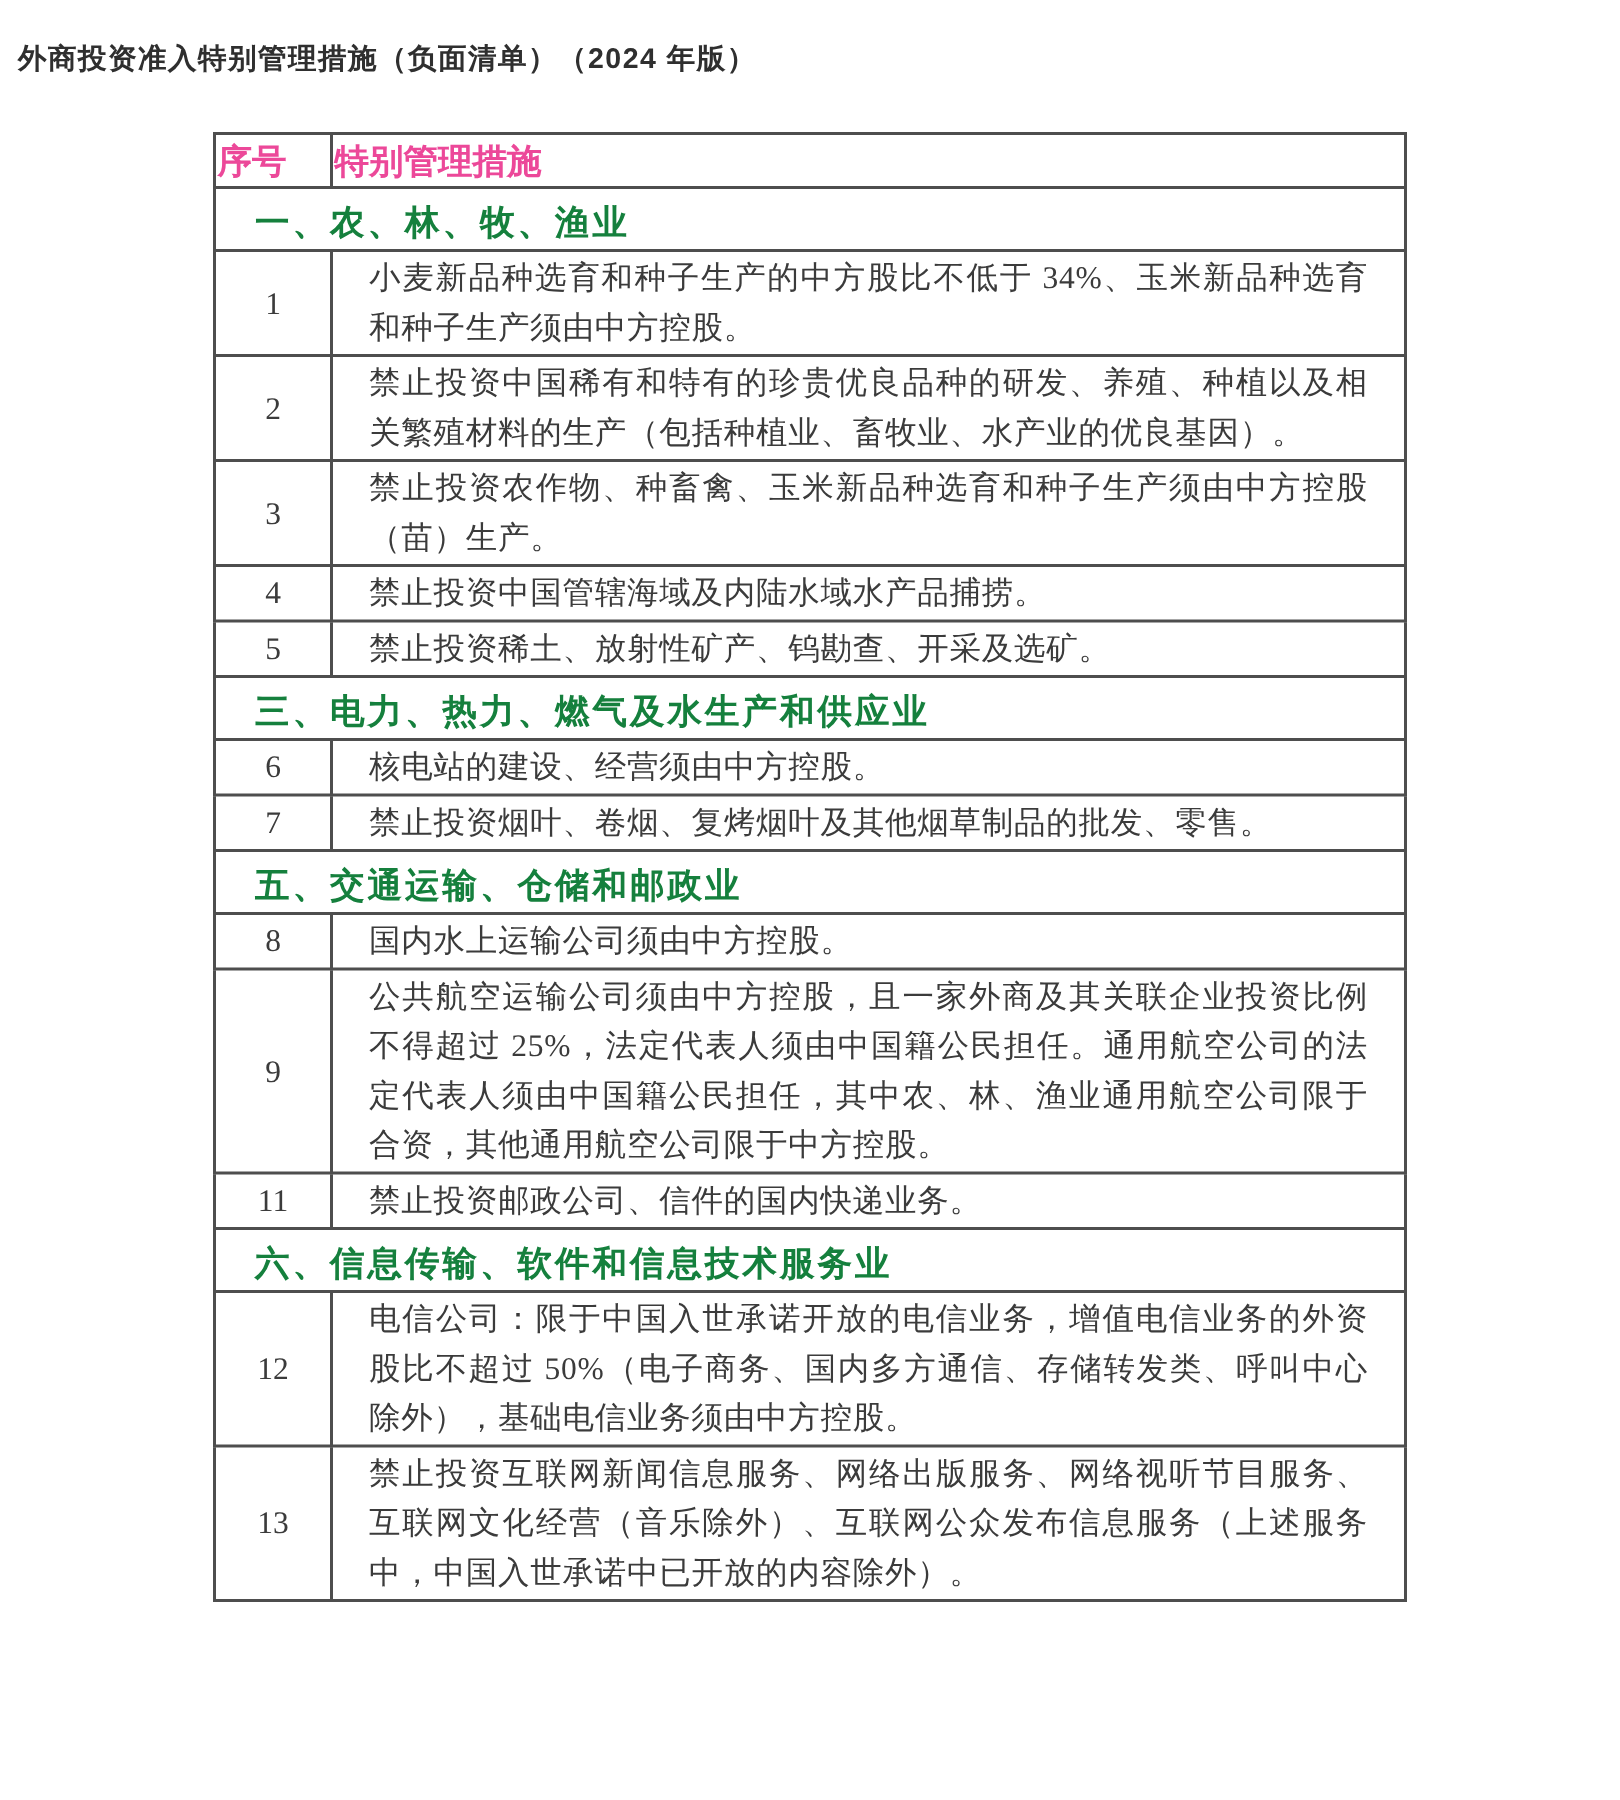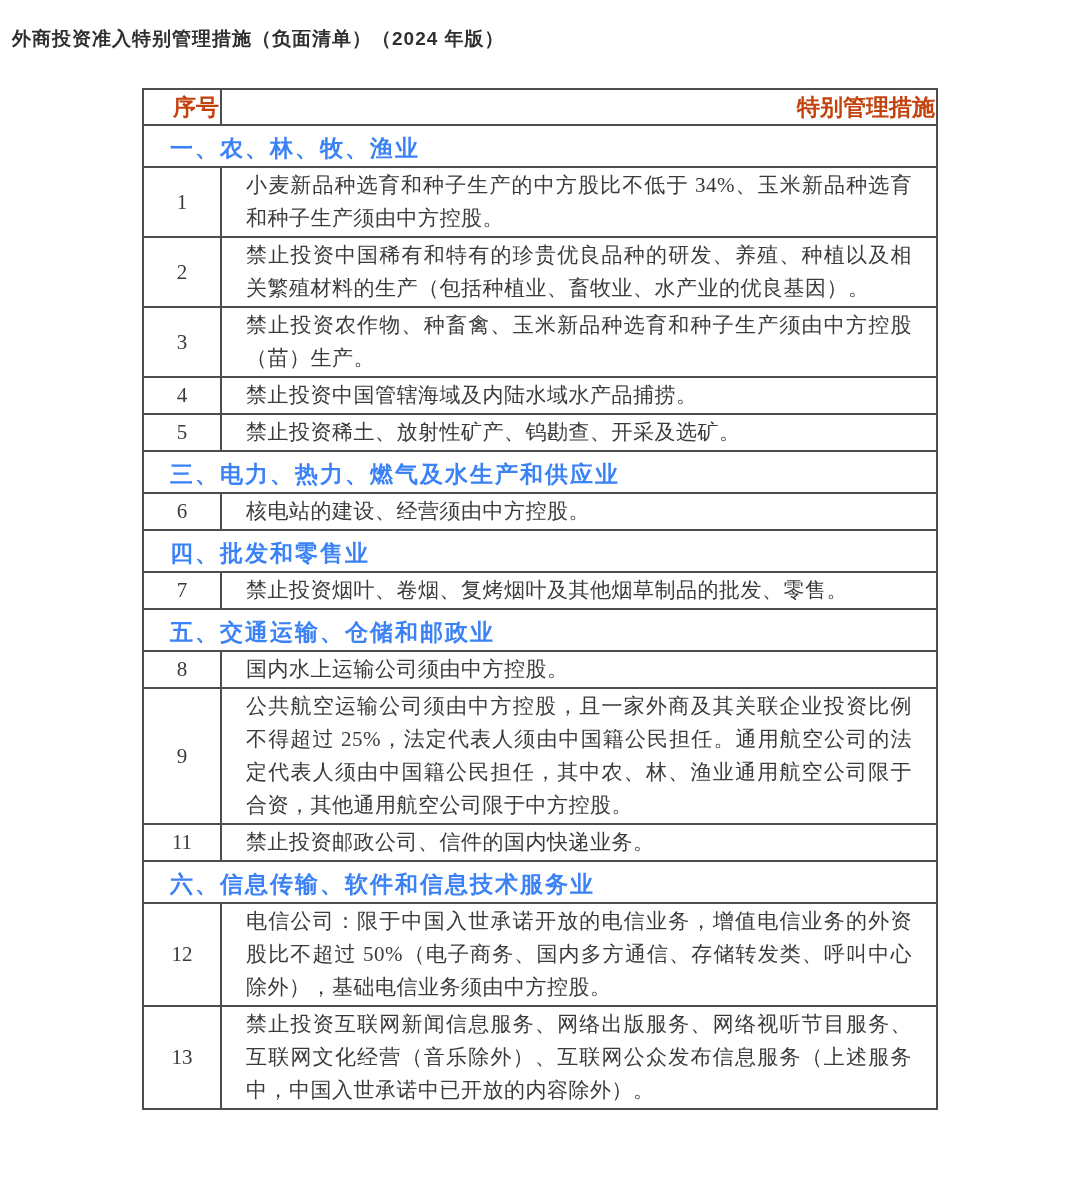--- a/index.html
+++ b/index.html
@@ -39,31 +39,31 @@
     table-layout: fixed;
   }
   table.measures col.c-num { width: 78px; }
   table.measures td {
     border: 2px solid #4e4e4e;
     vertical-align: middle;
     box-sizing: border-box;
   }
   td.h-cell {
     height: 36px;
-    text-align: right;
+    text-align: left;
     font-family: "Liberation Sans", "DejaVu Sans", sans-serif;
     font-size: 23px;
     font-weight: 700;
-    color: #c2410c;
+    color: #ec4899;
   }
   td.section-cell {
     height: 42px;
     font-size: 23px;
     font-weight: 700;
-    color: #3b82f6;
+    color: #15803d;
     padding: 4px 10px 0 26px;
     letter-spacing: 2px;
   }
   td.num-cell {
     text-align: center;
     font-size: 21px;
     color: #3b3b3b;
     font-family: "Liberation Serif", "DejaVu Serif", serif;
   }
   td.text-cell {
@@ -117,23 +117,20 @@
           <td class="text-cell">禁止投资稀土、放射性矿产、钨勘查、开采及选矿。</td>
         </tr>
         <tr>
           <td class="section-cell" colspan="2">三、电力、热力、燃气及水生产和供应业</td>
         </tr>
         <tr>
           <td class="num-cell">6</td>
           <td class="text-cell">核电站的建设、经营须由中方控股。</td>
         </tr>
         <tr>
-          <td class="section-cell" colspan="2">四、批发和零售业</td>
-        </tr>
-        <tr>
           <td class="num-cell">7</td>
           <td class="text-cell">禁止投资烟叶、卷烟、复烤烟叶及其他烟草制品的批发、零售。</td>
         </tr>
         <tr>
           <td class="section-cell" colspan="2">五、交通运输、仓储和邮政业</td>
         </tr>
         <tr>
           <td class="num-cell">8</td>
           <td class="text-cell">国内水上运输公司须由中方控股。</td>
         </tr>

